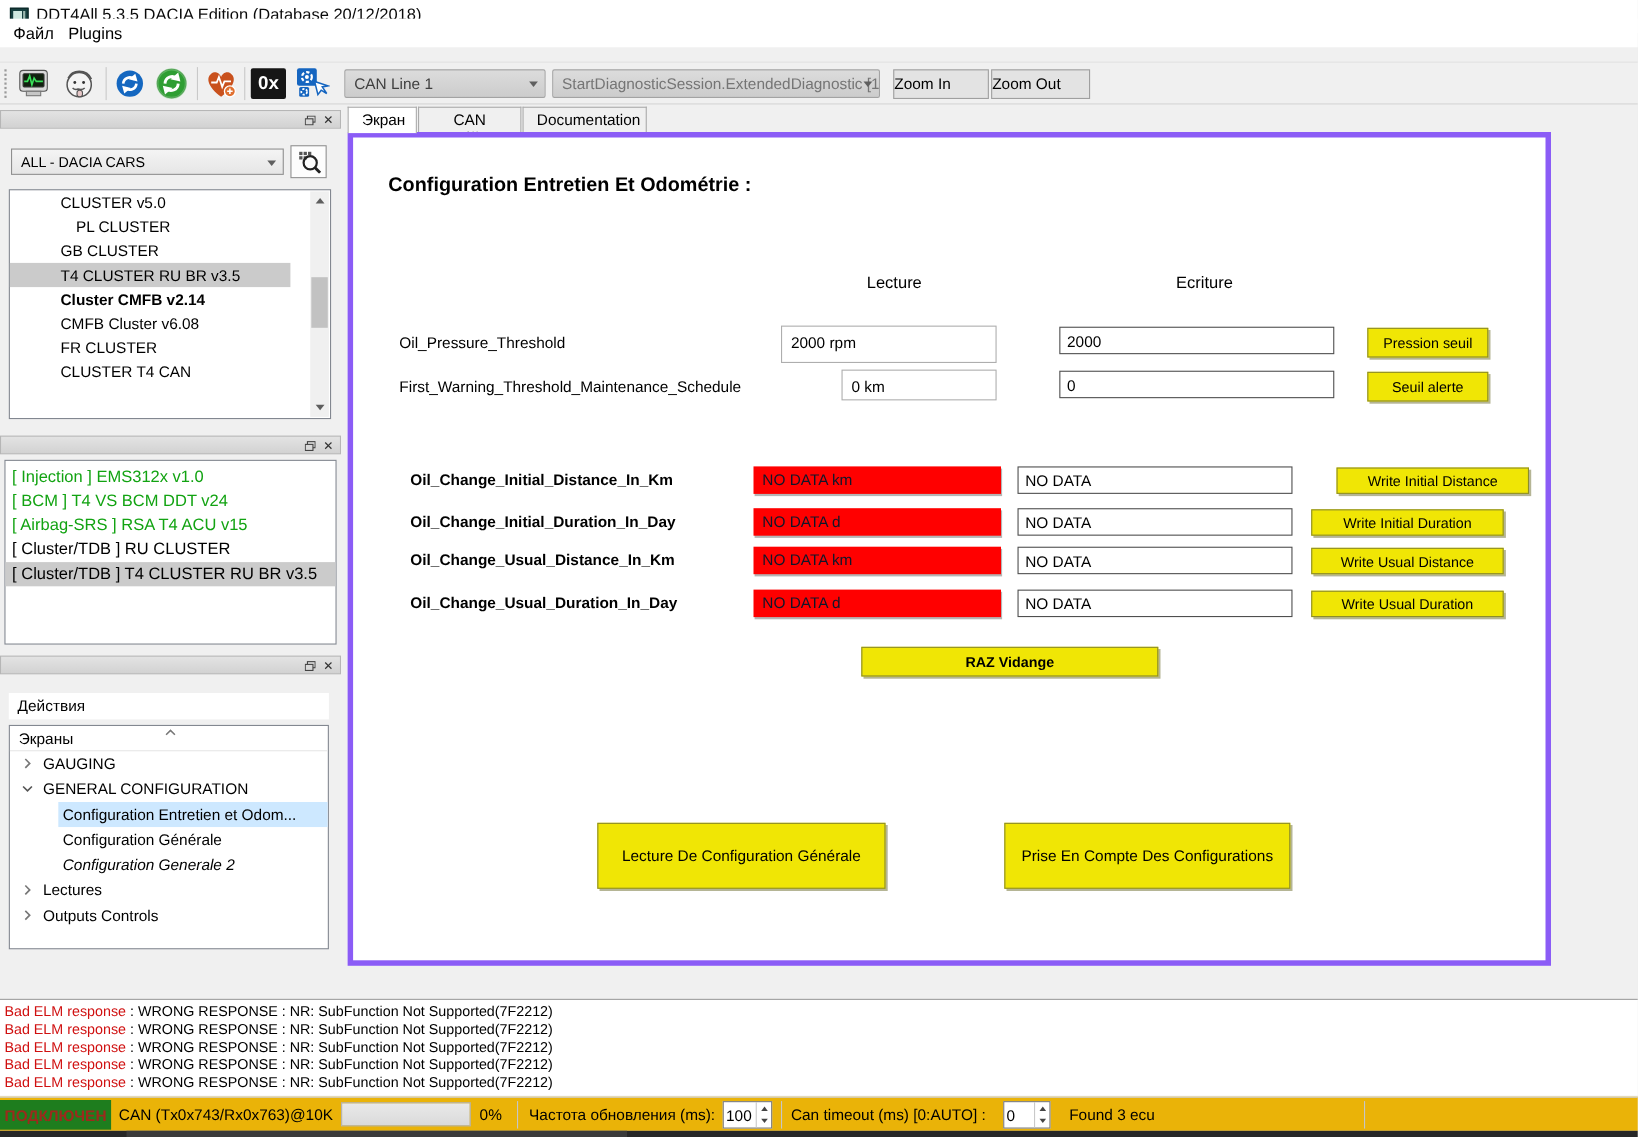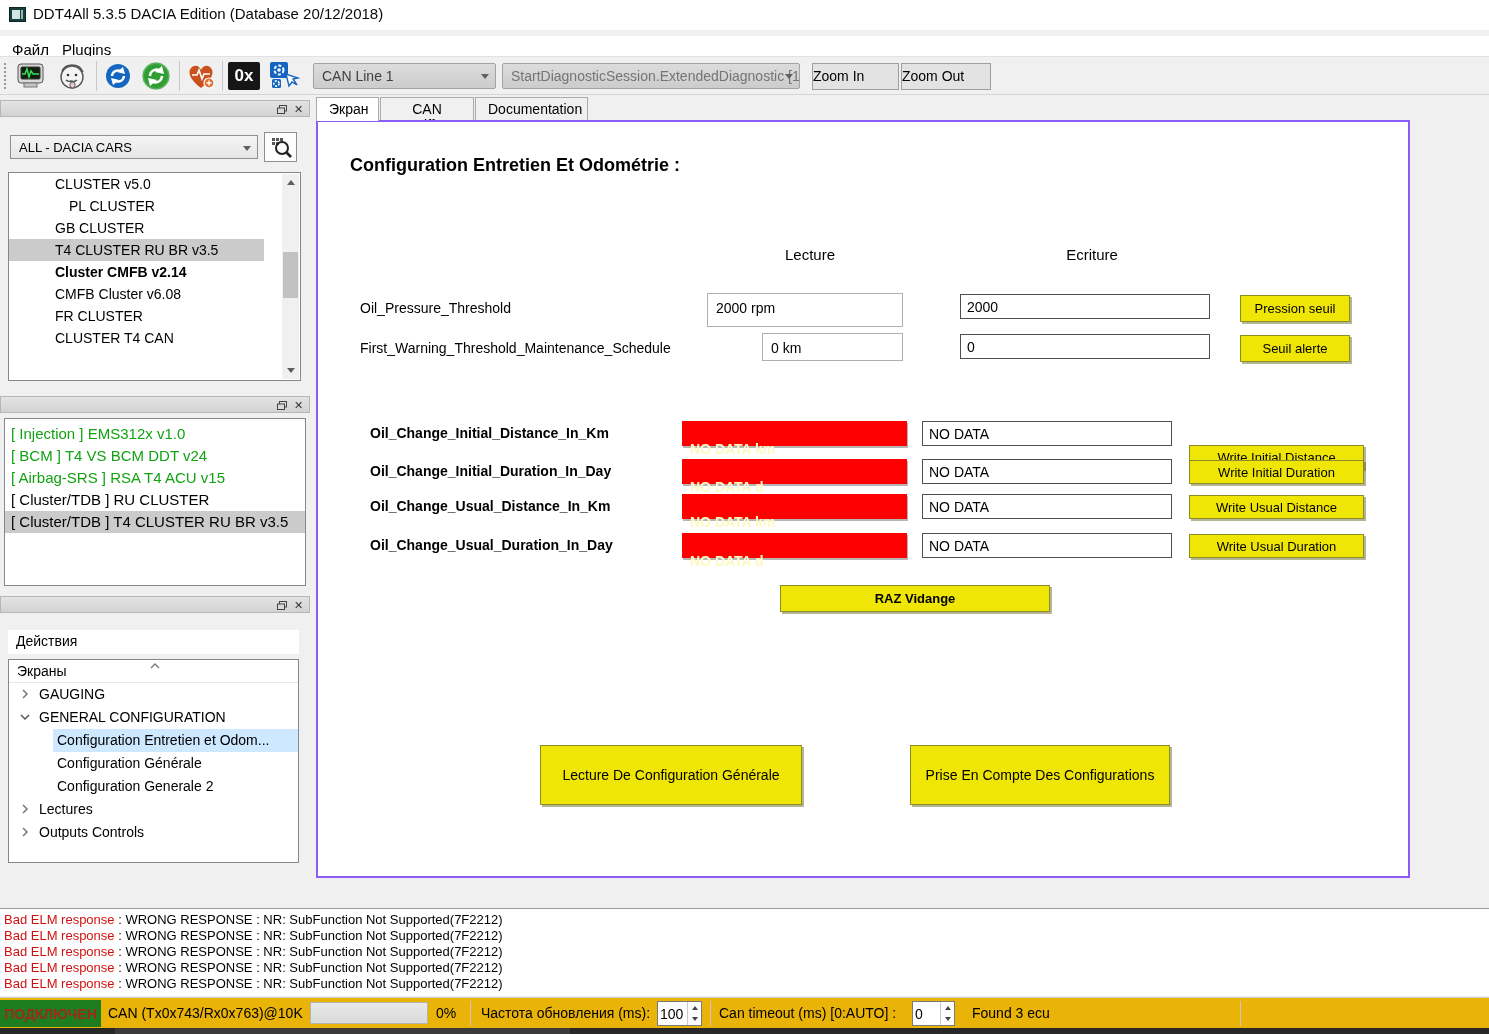--- a/index.html
+++ b/index.html
@@ -6,21 +6,21 @@
   html,body { background:#e8e8e8; }
   body { font-family:"Liberation Sans", sans-serif; font-size:13px; color:#000; }
   .window { position:relative; width:1489px; height:1034px; background:#f0f0f0; overflow:hidden; }
 
   
   .titlebar { position:absolute; left:0; top:0; width:100%; height:30px; background:#ffffff; }
   .app-icon { position:absolute; left:9px; top:7px; width:17px; height:15px; background:#163f3f; border:1px solid #0c2626; }
   .app-icon .scr { position:absolute; left:2px; top:2px; width:8px; height:9px; background:#cfe8e0; }
   .app-icon .scr2 { position:absolute; right:2px; top:2px; width:2px; height:9px; background:#9db8b0; }
   .title-text { position:absolute; left:33px; top:5px; font-size:15px; color:#0a0a0a; }
-  .menubar { position:absolute; left:0; top:36px; width:100%; height:26px; background:#ffffff; }
+  .menubar { position:absolute; left:0; top:17px; width:100%; height:26px; background:#ffffff; }
   .menu-item { position:absolute; top:3px; font-size:15px; padding:2px 6px; }
 
   
   .toolbar { position:absolute; left:0; top:56px; width:100%; height:39px; background:#f0f0f0; border-top:1px solid #e2e2e2; border-bottom:1px solid #d5d5d5; }
   .tb-handle { position:absolute; left:4px; top:6px; width:5px; height:26px; border-left:2px dotted #9a9a9a; }
   .tb-icon { position:absolute; top:3px; width:34px; height:32px; display:flex; align-items:center; justify-content:center; }
   .tb-sep { position:absolute; top:4px; width:1px; height:30px; background:#c9c9c9; }
   .hexbox { width:32px; height:28px; background:#161616; color:#fff; font-weight:bold; font-size:17px; display:flex; align-items:center; justify-content:center; border-radius:2px; }
   .tb-combo { position:absolute; top:6px; height:26px; background:linear-gradient(#dcdcdc,#cccccc); border:1px solid #a3a3a3; border-radius:2px; padding:4px 20px 0 8px; font-size:14px; color:#3f3f3f; white-space:nowrap; overflow:hidden; }
   .tb-combo.dim { color:#757575; }
@@ -51,28 +51,28 @@
   
   .dk-combo { position:absolute; height:24px; background:linear-gradient(#f4f4f4,#e6e6e6); border:1px solid #8f8f8f; font-size:13px; padding:4px 18px 0 8px; }
   .sq-btn { position:absolute; width:33px; height:30px; background:#fdfdfd; border:1px solid #8f8f8f; display:flex; align-items:center; justify-content:center; }
 
   
   .tree-row { position:relative; height:23px; line-height:23px; font-size:14px; white-space:nowrap; overflow:hidden; }
   .tree-sel { background:#cde8ff; }
   .chev { position:absolute; top:5px; }
 
   
-  .mainpanel { position:absolute; left:316px; top:120px; width:1094px; height:758px; background:#ffffff; border:2px solid #8b5cf6; z-index:2; }
+  .mainpanel { position:absolute; left:316px; top:120px; width:1094px; height:758px; background:#ffffff; border:5px solid #8b5cf6; z-index:2; }
   .scr-title { position:absolute; left:32px; top:33px; font-size:18px; font-weight:bold; }
   .colhdr { position:absolute; top:124px; width:120px; text-align:center; font-size:15px; }
   .flabel { position:absolute; font-size:14px; }
   .blabel { font-weight:bold; }
   .lect-box { position:absolute; background:#fff; border:1px solid #aeaeae; font-size:14px; padding:6px 0 0 8px; }
   .ecr-input { position:absolute; background:#fff; border:1px solid #4f4f4f; font-size:14px; padding:0 0 0 6px; font-family:"Liberation Sans",sans-serif; }
-  .red-box { position:absolute; background:#ff0000; color:#fef9c3; font-weight:bold; font-size:14px; padding:20px 0 0 8px; box-shadow:1px 2px 0 rgba(120,120,120,.55); }
+  .red-box { position:absolute; background:#ff0000; color:#0f172a; font-weight:normal; font-size:14px; padding:4px 0 0 8px; box-shadow:1px 2px 0 rgba(120,120,120,.55); }
   .ybtn { position:absolute; background:#f0e605; border:1px solid #8c8c2a; box-shadow:2px 2px 0 rgba(90,90,20,.45); font-size:13px; display:flex; align-items:center; justify-content:center; text-align:center; }
 
   
   .logarea { position:absolute; left:0; top:908px; width:1489px; height:88px; background:#ffffff; border-top:1px solid #9c9c9c; padding:3px 0 0 4px; }
   .logline { height:16px; line-height:16px; font-size:13px; white-space:nowrap; }
   .logline .pre { color:#d01010; }
   .statusbar { position:absolute; left:0; top:997px; width:1489px; height:31px; background:#eab308; border-top:1px solid #d0d0d0; }
   .conn { position:absolute; left:0px; top:2px; width:101px; height:27px; background:#1e7d1e; color:#9c2a1d; font-weight:bold; font-size:14px; display:flex; align-items:center; justify-content:center; }
   .st-text { position:absolute; top:7px; font-size:14px; white-space:nowrap; }
   .st-sep { position:absolute; top:3px; width:1px; height:25px; background:#c6c6c6; }
@@ -281,21 +281,21 @@
           </svg>
         <span style="padding-left:30px;">GENERAL CONFIGURATION</span>
       </div>
       <div class="tree-row">
         <span class="tree-sel" style="position:absolute; left:44px; right:0; top:0; bottom:0; padding-left:4px;">Configuration Entretien et Odom...</span>
       </div>
       <div class="tree-row">
         <span style="padding-left:48px;">Configuration Générale</span>
       </div>
       <div class="tree-row">
-        <span style="padding-left:48px;">Configuration Generale 2</span>
+        <span style="padding-left:48px;font-style:italic;">Configuration Generale 2</span>
       </div>
       <div class="tree-row">
         <svg class="chev" style="left:12px;" width="8" height="12" viewBox="0 0 8 12">
             <polyline points="2,2 6,6 2,10" fill="none" stroke="#777" stroke-width="1.5"></polyline>
           </svg>
         <span style="padding-left:30px;">Lectures</span>
       </div>
       <div class="tree-row">
         <svg class="chev" style="left:12px;" width="8" height="12" viewBox="0 0 8 12">
             <polyline points="2,2 6,6 2,10" fill="none" stroke="#777" stroke-width="1.5"></polyline>
@@ -316,21 +316,21 @@
     <div class="ybtn" style="left:922px; top:173px; width:110px; height:27px;">Pression seuil</div>
 
     <div class="flabel" style="left:42px; top:218px;">First_Warning_Threshold_Maintenance_Schedule</div>
     <div class="lect-box" style="left:444px; top:211px; width:141px; height:28px;">0 km</div>
     <input class="ecr-input" style="left: 642px; top: 212px; width: 250px; height: 25px;" value="0">
     <div class="ybtn" style="left:922px; top:213px; width:110px; height:27px;">Seuil alerte</div>
 
     <div class="flabel blabel" style="left:52px; top:303px;">Oil_Change_Initial_Distance_In_Km</div>
     <div class="red-box" style="left:364px; top:299px; width:225px; height:25px;">NO DATA km</div>
     <input class="ecr-input" style="left: 604px; top: 299px; width: 250px; height: 25px;" value="NO DATA">
-    <div class="ybtn" style="left:871px; top:300px; width:175px; height:24px;margin-top:23px;">Write Initial Distance</div>
+    <div class="ybtn" style="left:894px; top:300px; width:175px; height:24px;">Write Initial Distance</div>
 
     <div class="flabel blabel" style="left:52px; top:341px;">Oil_Change_Initial_Duration_In_Day</div>
     <div class="red-box" style="left:364px; top:337px; width:225px; height:25px;">NO DATA d</div>
     <input class="ecr-input" style="left: 604px; top: 337px; width: 250px; height: 25px;" value="NO DATA">
     <div class="ybtn" style="left:871px; top:338px; width:175px; height:24px;">Write Initial Duration</div>
 
     <div class="flabel blabel" style="left:52px; top:376px;">Oil_Change_Usual_Distance_In_Km</div>
     <div class="red-box" style="left:364px; top:372px; width:225px; height:25px;">NO DATA km</div>
     <input class="ecr-input" style="left: 604px; top: 372px; width: 250px; height: 25px;" value="NO DATA">
     <div class="ybtn" style="left:871px; top:373px; width:175px; height:24px;">Write Usual Distance</div>

